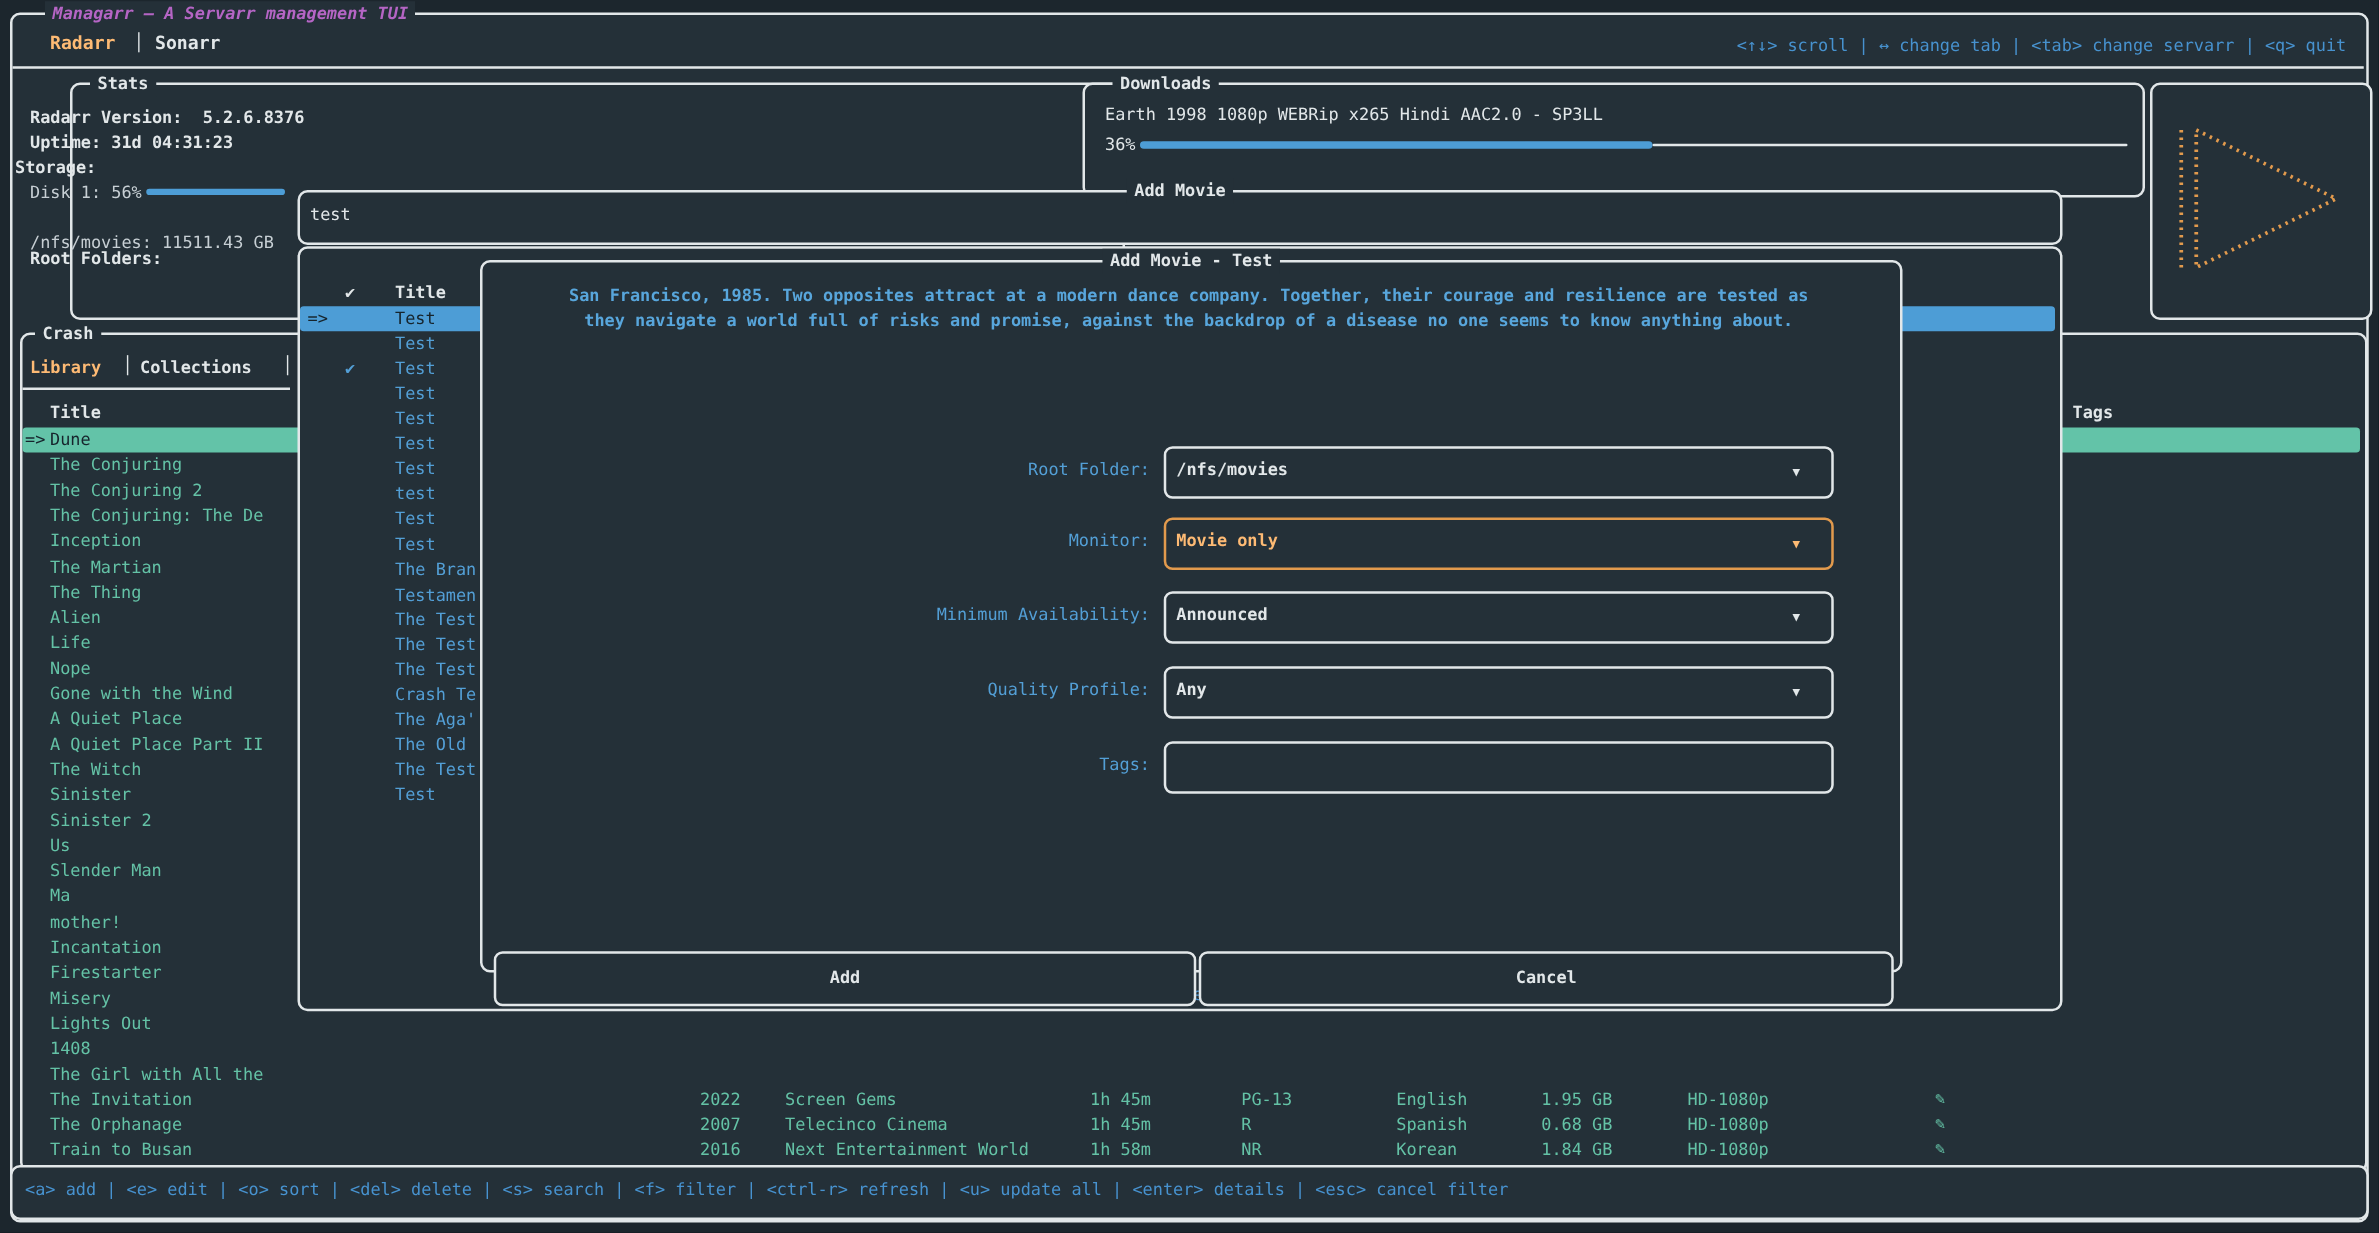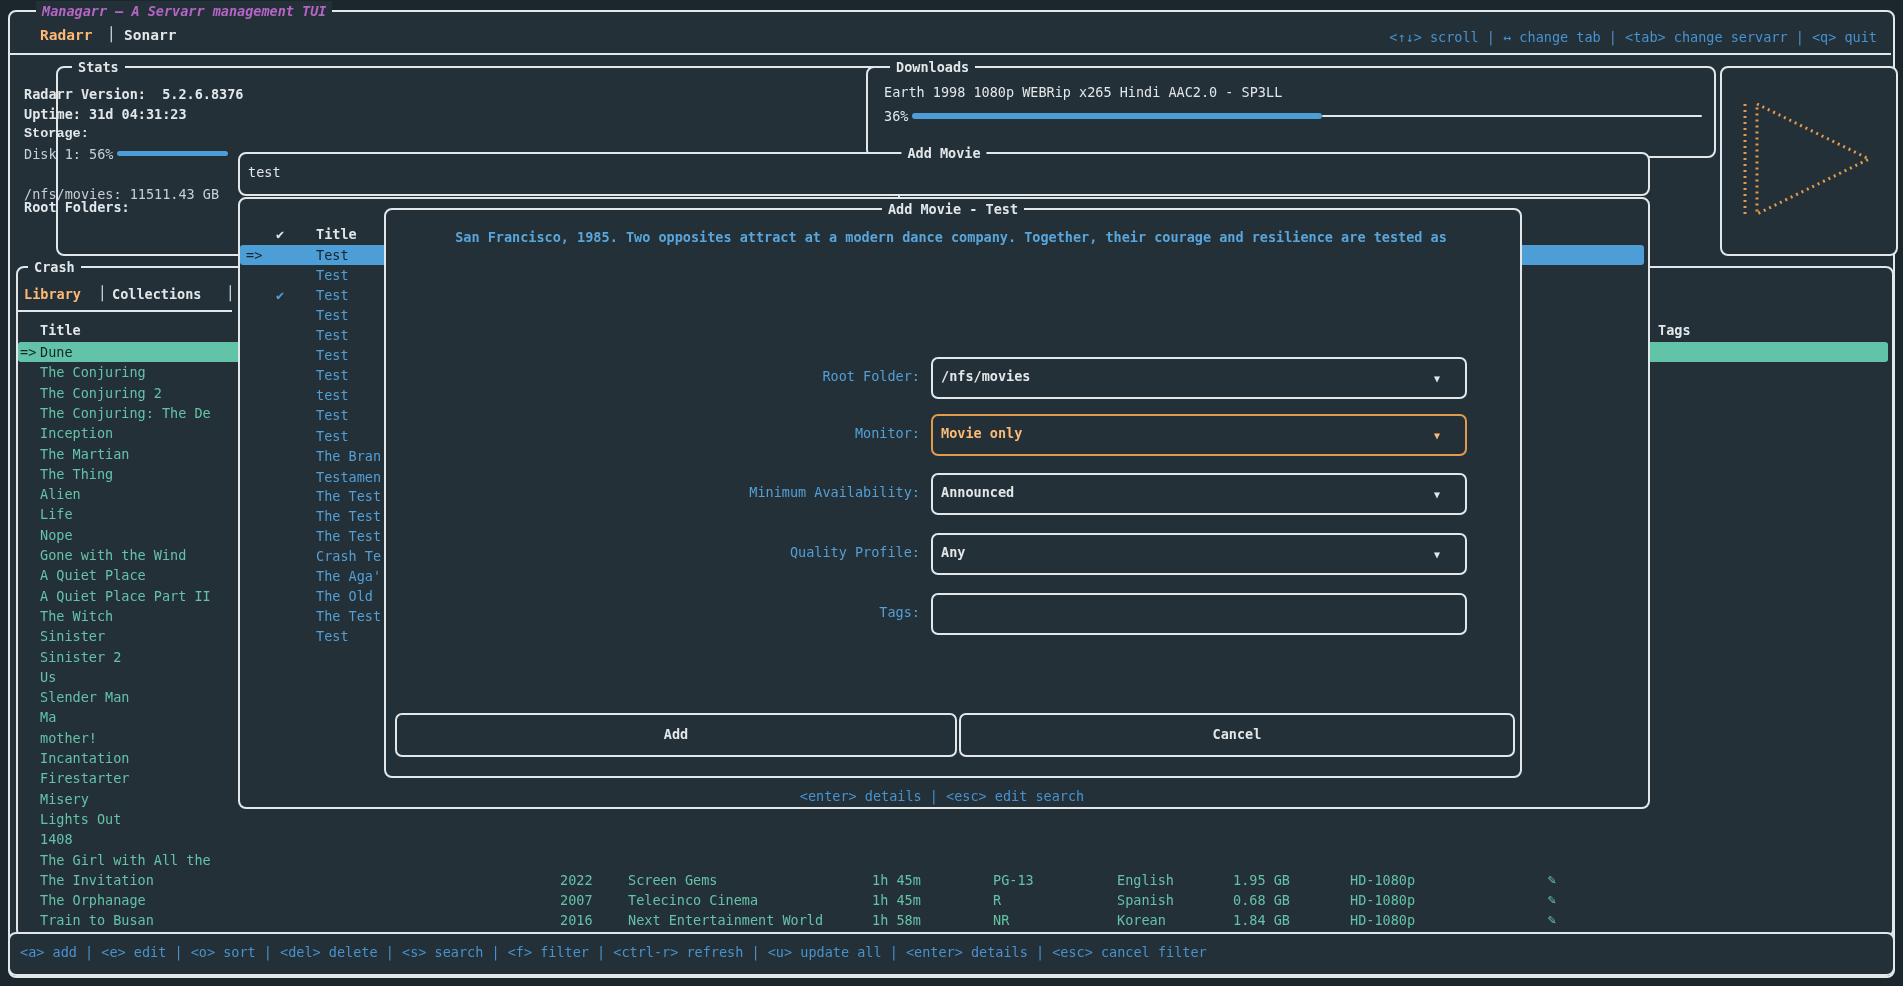--- a/index.html
+++ b/index.html
@@ -17,21 +17,21 @@
   .dim{color:#c7cfd4}
   .magenta{color:#b565c5;font-style:italic;}
   .selbar{position:absolute;height:20px;border-radius:3px;line-height:20px;}
   .selbar span{position:absolute;white-space:pre;color:#16242c;line-height:20px;}
   .hbar{position:absolute;background:#4d9dd6;border-radius:3px;}
   .tail{position:absolute;background:#e2e7e9;border-radius:2px;}
   .hline{position:absolute;background:#e2e7e9;height:2px;}
   .fieldbox{position:absolute;border:2px solid #e2e7e9;border-radius:7px;background:#243038;height:38px;}
   .fieldbox.focused{border-color:#e29a4d;}
   .btn{position:absolute;border:2px solid #e2e7e9;border-radius:7px;height:40px;line-height:38px;
-    text-align:center;font-weight:700;background:#243038;}
+    text-align:center;font-weight:700;background:#243038;margin-top:48px;}
   .ctr{text-align:center;}
 </style>
 </head>
 <body>
 
 <div id="screen">
 
   <div class="box" style="left:8px;top:10px;width:1883px;height:964px;"></div>
   <div class="btitle magenta" style="left:36px;top:1px;">Managarr – A Servarr management TUI</div>
 
@@ -39,21 +39,21 @@
   <div class="abs" style="left:107px;top:24px;">│</div>
   <div class="abs b" style="left:124px;top:25px;font-size:14.5px;">Sonarr</div>
   <div class="abs blue" style="right:26px;top:27px;">&lt;↑↓&gt; scroll | ↔ change tab | &lt;tab&gt; change servarr | &lt;q&gt; quit</div>
   <div class="hline" style="left:10px;top:53px;width:1881px;"></div>
 
   <div class="box" style="left:16px;top:66px;width:840px;height:186px;margin-left:40px;">
     <div class="btitle" style="left:14px;">Stats</div>
   </div>
   <div class="abs b" style="left:24px;top:84px;">Radarr Version:  5.2.6.8376</div>
   <div class="abs b" style="left:24px;top:104px;">Uptime: 31d 04:31:23</div>
-  <div class="abs b" style="left:24px;top:124px;font-family:Liberation Mono, monospace;">Storage:</div>
+  <div class="abs b" style="left:12px;top:124px;">Storage:</div>
   <div class="abs dim" style="left:24px;top:144px;">Disk 1: 56%</div>
   <div class="hbar" style="left:117px;top:151px;width:111px;height:5px;"></div>
   <div class="abs b" style="left:24px;top:164px;margin-top:33px;">Root Folders:</div>
   <div class="abs dim" style="left:24px;top:184px;">/nfs/movies: 11511.43 GB</div>
 
   <div class="box" style="left:866px;top:66px;width:846px;height:88px;">
     <div class="btitle" style="left:22px;">Downloads</div>
   </div>
   <div class="abs" style="left:884px;top:82px;">Earth 1998 1080p WEBRip x265 Hindi AAC2.0 - SP3LL</div>
   <div class="abs" style="left:884px;top:106px;">36%</div>
@@ -101,20 +101,21 @@
     <span style="left:6px;">=&gt;</span>
     <span style="left:76px;">Test</span>
   </div>
   <div id="result-rows"></div>
   <div class="abs blue ctr" style="left:238px;top:786px;width:1408px;">&lt;enter&gt; details | &lt;esc&gt; edit search</div>
 
   <div class="box" style="left:384px;top:208px;width:1134px;height:566px;">
     <div class="btitle" style="left:50%;transform:translateX(-50%);">Add Movie - Test</div>
   </div>
   <div class="abs lblue b ctr" style="left:394px;top:227px;width:1114px;">San Francisco, 1985. Two opposites attract at a modern dance company. Together, their courage and resilience are tested as</div>
+  <div class="abs lblue b ctr" style="left:394px;top:247px;width:1114px;">they navigate a world full of risks and promise, against the backdrop of a disease no one seems to know anything about.</div>
   <div id="form-fields"></div>
   <div class="btn" style="left:395px;top:713px;width:558px;">Add</div>
   <div class="btn" style="left:959px;top:713px;width:552px;">Cancel</div>
 
 <div class="abs teal" style="left: 40px; top: 362.3px;">The Conjuring</div>
     <div class="abs teal" style="left: 40px; top: 382.6px;">The Conjuring 2</div>
     <div class="abs teal" style="left: 40px; top: 402.9px;">The Conjuring: The De</div>
     <div class="abs teal" style="left: 40px; top: 423.2px;">Inception</div>
     <div class="abs teal" style="left: 40px; top: 443.5px;">The Martian</div>
     <div class="abs teal" style="left: 40px; top: 463.8px;">The Thing</div>

